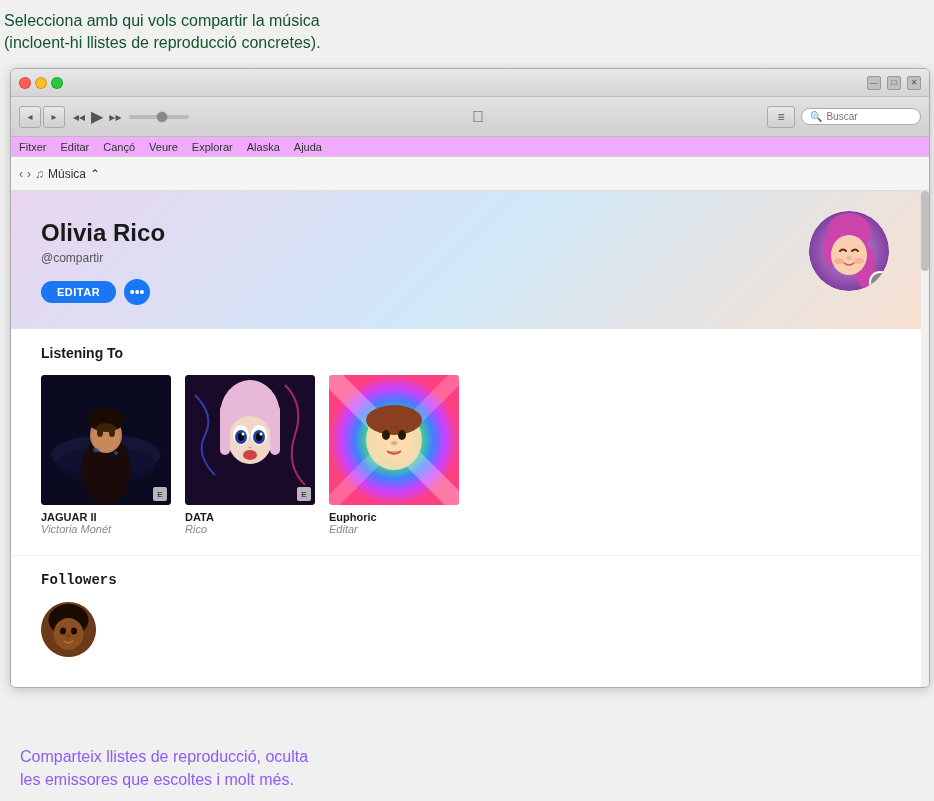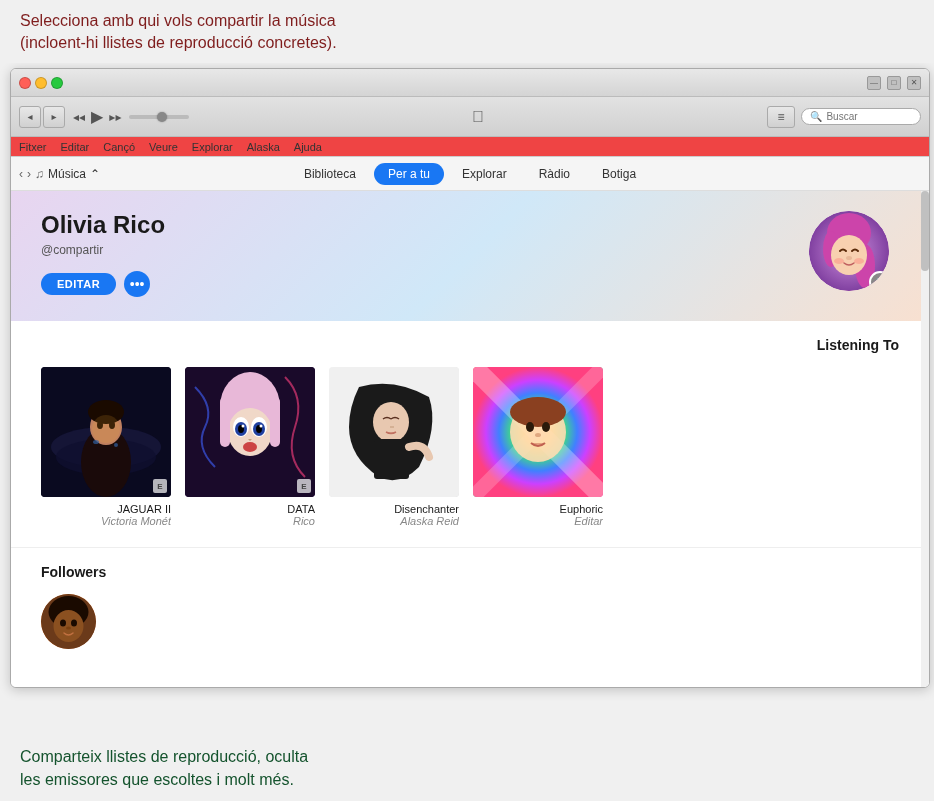--- a/index.html
+++ b/index.html
@@ -11,37 +11,37 @@
       overflow: hidden;
       position: relative;
     }
 
     
     .instruction-top {
       position: absolute;
       top: 0;
       left: 0;
       width: 934px;
-      padding: 10px 20px 8px 20px;
+      padding: 10px 20px 8px 4px;
       font-size: 16px;
-      color: #7f1d1d;
+      color: #14532d;
       line-height: 1.4;
       background: #f0f0f0;
       z-index: 10;
     }
 
     
     .instruction-bottom {
       position: absolute;
       bottom: 0;
       left: 0;
       width: 934px;
       padding: 8px 20px 10px 20px;
       font-size: 16px;
-      color: #14532d;
+      color: #8b5cf6;
       line-height: 1.4;
       background: #f0f0f0;
       z-index: 10;
     }
 
     
     .itunes-window {
       position: absolute;
       top: 68px;
       left: 10px;
@@ -225,21 +225,21 @@
       outline: none;
       font-size: 10px;
       color: #999;
       width: 90px;
       background: transparent;
     }
 
     
     .menu-bar {
       height: 20px;
-      background: #ef4444;
+      background: #f0abfc;
       border-bottom: 1px solid #ccc;
       display: flex;
       align-items: center;
       padding: 0 8px;
       gap: 14px;
       flex-shrink: 0;
     }
 
     .menu-item {
       font-size: 11px;
@@ -338,21 +338,21 @@
       top: 0;
       width: 8px;
       height: 80px;
       background: #c0c0c0;
       border-radius: 4px;
     }
 
     
     .profile-section {
       background: linear-gradient(135deg, #e8d5f0 0%, #d0e8f8 50%, #f8e0d0 100%);
-      padding: 20px 30px 24px 30px;
+      padding: 28px 30px 24px 30px;
       position: relative;
       min-height: 130px;
     }
 
     .profile-name {
       font-size: 24px;
       font-weight: 700;
       color: #1a1a1a;
       margin-bottom: 4px;
     }
@@ -429,21 +429,20 @@
       align-items: center;
       justify-content: center;
       font-size: 10px;
       color: #fff;
     }
 
     
     .listening-section {
       padding: 16px 30px 20px 30px;
       border-bottom: 1px solid #eee;
-      text-align: right;
     }
 
     .section-title {
       font-size: 14px;
       font-weight: 700;
       color: #1a1a1a;
       margin-bottom: 14px;
     }
 
     .albums-grid {
@@ -482,21 +481,21 @@
       background: linear-gradient(135deg, #f8f8f8 0%, #e8e8e8 50%, #d8d8d8 100%);
     }
 
     
     .album-euphoric {
       background: linear-gradient(135deg, #ff6060 0%, #ff9920 20%, #80dd40 40%, #40aaff 60%, #8040ff 80%, #ff40aa 100%);
     }
 
     .album-name {
       font-size: 11px;
-      font-weight: 400;
+      font-weight: 700;
       color: #1a1a1a;
       white-space: nowrap;
       overflow: hidden;
       text-overflow: ellipsis;
     }
 
     .album-artist {
       font-size: 11px;
       color: #888;
       white-space: nowrap;
@@ -517,20 +516,21 @@
       align-items: center;
       justify-content: center;
       font-size: 8px;
       font-weight: 700;
       color: #444;
     }
 
     
     .followers-section {
       padding: 16px 26px 20px 30px;
+      font-family: Liberation Mono, monospace;
     }
 
     .follower-avatars {
       display: flex;
       gap: 12px;
     }
 
     .follower-avatar {
       width: 55px;
       height: 55px;
@@ -610,27 +610,20 @@
 
   <div class="nav-tabs-bar">
     <div class="nav-tabs-left">
       <button class="section-nav-btn">‹</button>
       <button class="section-nav-btn">›</button>
       <span class="breadcrumb-icon">♫</span>
       <span class="breadcrumb-text">Música</span>
       <span class="breadcrumb-select">⌃</span>
     </div>
 
-    <div class="nav-tabs">
-      <button class="nav-tab">Biblioteca</button>
-      <button class="nav-tab active">Per a tu</button>
-      <button class="nav-tab">Explorar</button>
-      <button class="nav-tab">Ràdio</button>
-      <button class="nav-tab">Botiga</button>
-    </div>
   </div>
 
   <div class="main-content">
 
     <div class="profile-section">
       <h1 class="profile-name">Olivia Rico</h1>
       <p class="profile-handle">@compartir</p>
 
       <div class="profile-btns">
         <button class="edit-btn">EDITAR</button>
@@ -736,45 +729,20 @@
 
               <path d="M10 20 Q30 40 20 60 Q10 80 30 100" stroke="#4060ff" stroke-width="2" fill="none" opacity="0.6"></path>
               <path d="M100 10 Q120 30 110 60 Q100 90 120 110" stroke="#ff4080" stroke-width="2" fill="none" opacity="0.6"></path>
             </svg>
             <div class="explicit-badge">E</div>
           </div>
           <span class="album-name">DATA</span>
           <span class="album-artist">Rico</span>
         </div>
 
-        <div class="album-item">
-          <div class="album-cover album-disenchanter">
-            <svg viewBox="0 0 130 130" width="130" height="130">
-
-              <rect width="130" height="130" fill="#f0f0f0"></rect>
-
-              <path d="M30 20 Q65 10 100 30 Q110 60 90 100 Q70 120 50 110 Q20 90 20 60 Q20 40 30 20 Z" fill="#1a1a1a"></path>
-
-              <ellipse cx="62" cy="55" rx="18" ry="20" fill="#e8c8b0"></ellipse>
-
-              <path d="M54 52 Q58 49 62 52" stroke="#5a3020" stroke-width="1.5" fill="none"></path>
-              <path d="M62 52 Q66 49 70 52" stroke="#5a3020" stroke-width="1.5" fill="none"></path>
-
-              <path d="M61 60 L65 60" stroke="#c09878" stroke-width="1" fill="none"></path>
-
-              <path d="M57 65 Q62 68 67 65" stroke="#c07060" stroke-width="1.5" fill="#c07060" fill-opacity="0.5"></path>
-
-              <rect x="45" y="72" width="35" height="40" fill="#1a1a1a" rx="3"></rect>
-
-              <path d="M80 80 Q95 75 100 90" stroke="#e8c8b0" stroke-width="8" fill="none" stroke-linecap="round"></path>
-            </svg>
-          </div>
-          <span class="album-name">Disenchanter</span>
-          <span class="album-artist">Alaska Reid</span>
-        </div>
 
         <div class="album-item">
           <div class="album-cover album-euphoric">
             <svg viewBox="0 0 130 130" width="130" height="130">
               <defs>
                 <radialGradient id="euphoricGrad" cx="50%" cy="50%">
                   <stop offset="0%" style="stop-color:#ff8040"></stop>
                   <stop offset="20%" style="stop-color:#ffcc20"></stop>
                   <stop offset="40%" style="stop-color:#40dd80"></stop>
                   <stop offset="60%" style="stop-color:#4080ff"></stop>

